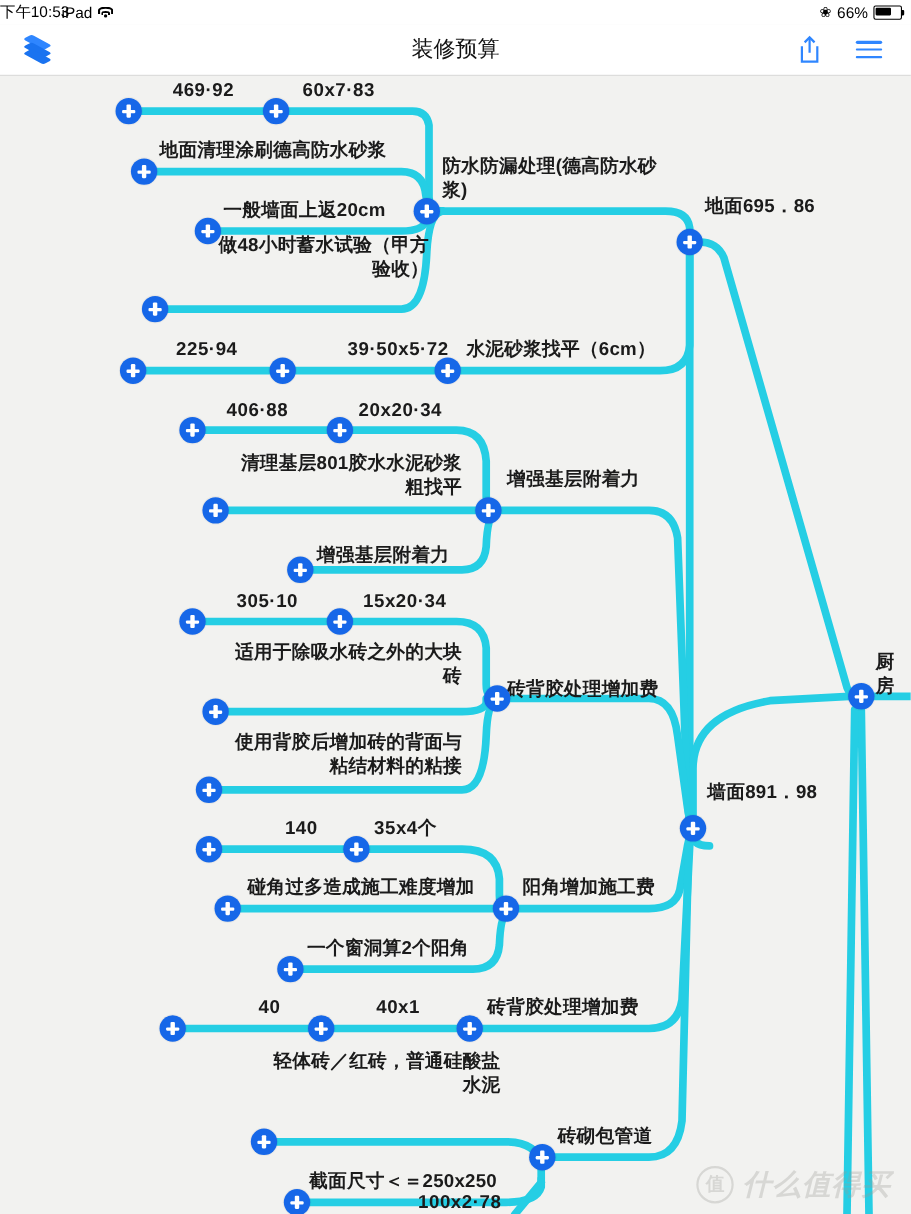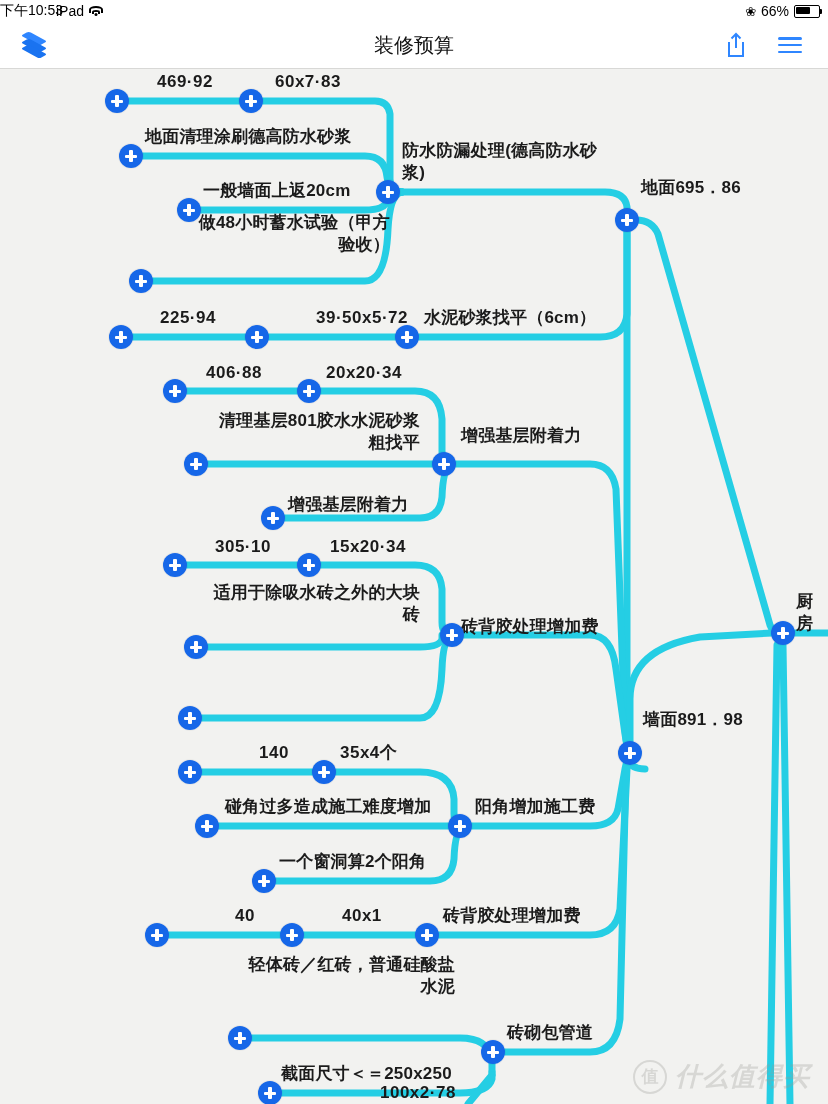--- a/index.html
+++ b/index.html
@@ -181,20 +181,22 @@
   <div class="mlabel num" style="left:326px;top:293px;">20x20·34</div>
   <div class="mlabel" style="left:200px;top:341px;text-align:right;width:220px;">清理基层801胶水水泥砂浆
 粗找平</div>
   <div class="mlabel" style="left:288px;top:425px;">增强基层附着力</div>
   <div class="mlabel" style="left:461px;top:356px;">增强基层附着力</div>
 
   <div class="mlabel num" style="left:215px;top:467px;">305·10</div>
   <div class="mlabel num" style="left:330px;top:467px;">15x20·34</div>
   <div class="mlabel" style="left:200px;top:513px;text-align:right;width:220px;">适用于除吸水砖之外的大块
 砖</div>
+  <div class="mlabel" style="left:200px;top:595px;text-align:right;width:220px;">使用背胶后增加砖的背面与
+粘结材料的粘接</div>
   <div class="mlabel" style="left:461px;top:547px;">砖背胶处理增加费</div>
 
   <div class="mlabel num" style="left:259px;top:673px;">140</div>
   <div class="mlabel num" style="left:340px;top:673px;">35x4个</div>
   <div class="mlabel" style="left:225px;top:727px;">碰角过多造成施工难度增加</div>
   <div class="mlabel" style="left:279px;top:782px;">一个窗洞算2个阳角</div>
   <div class="mlabel" style="left:475px;top:727px;">阳角增加施工费</div>
 
   <div class="mlabel num" style="left:235px;top:836px;">40</div>
   <div class="mlabel num" style="left:342px;top:836px;">40x1</div>

